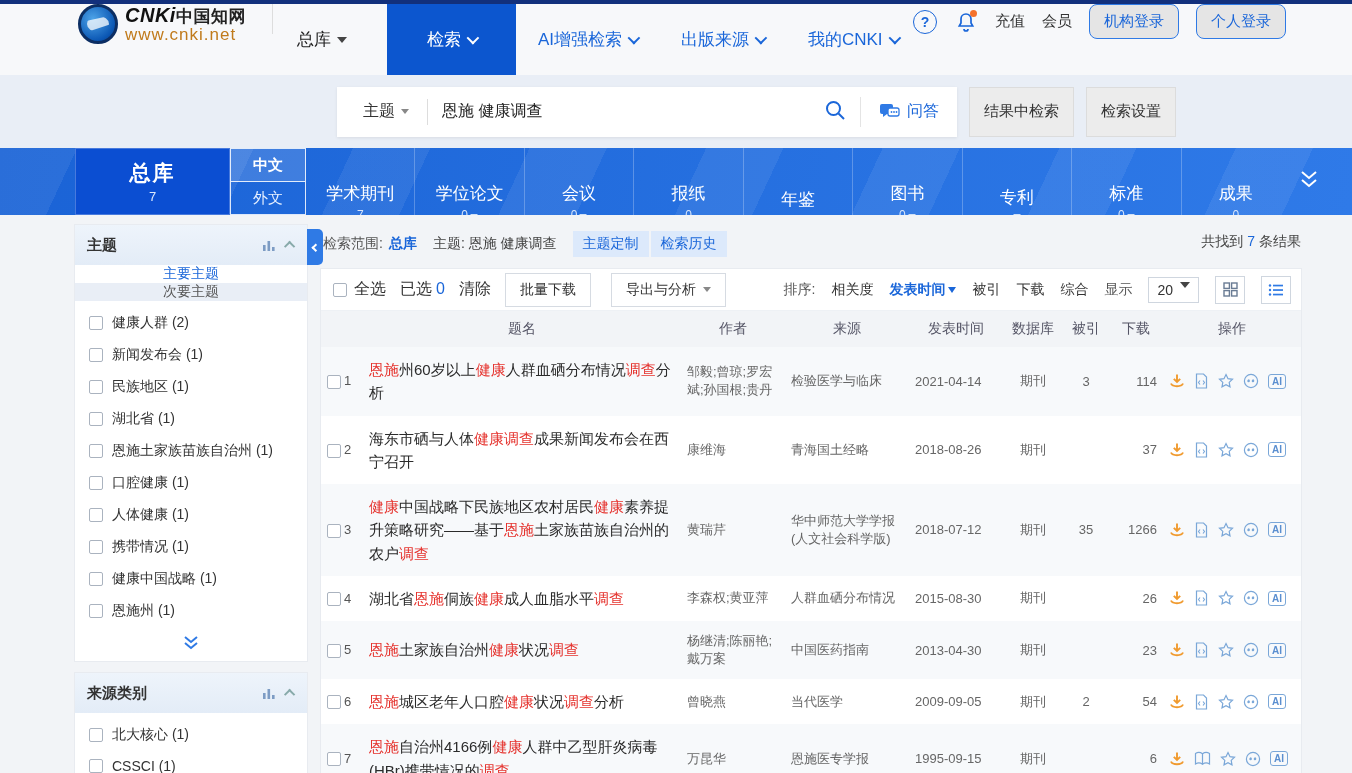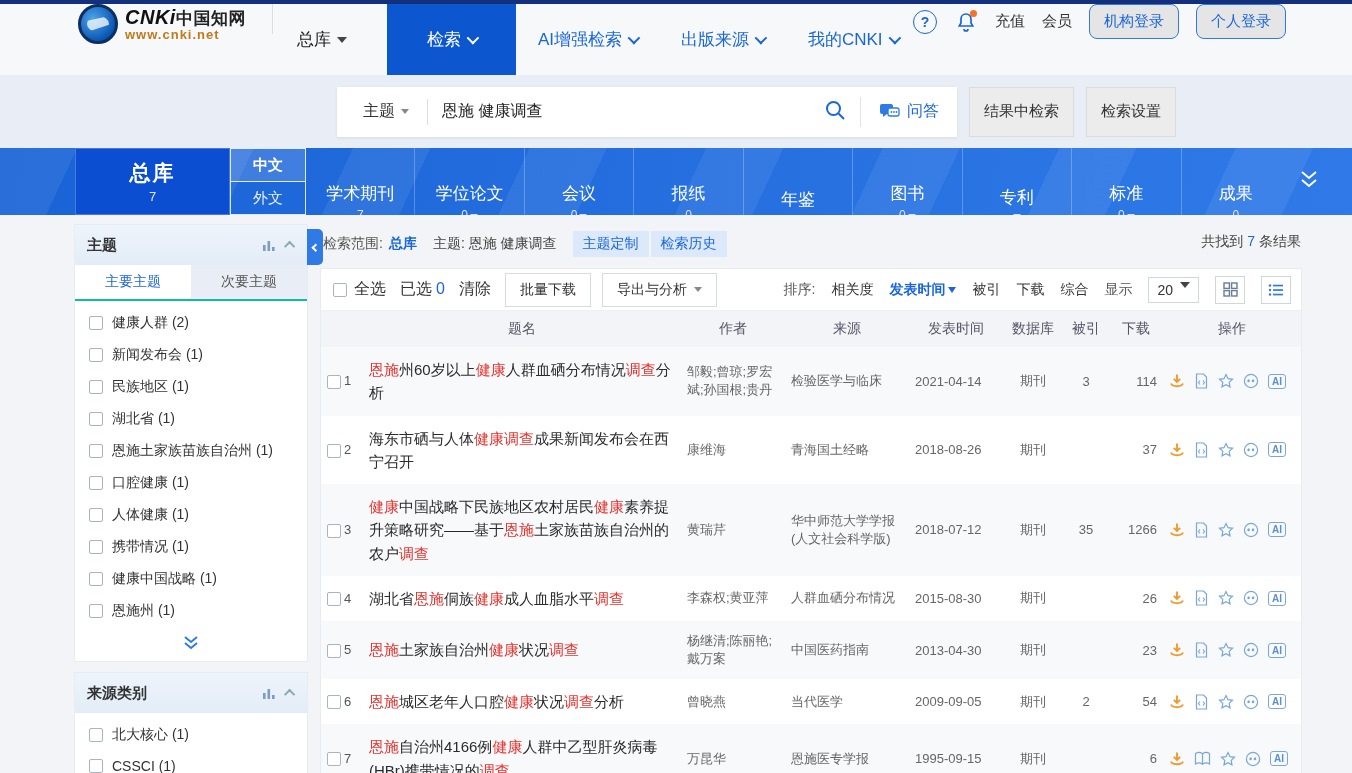--- a/index.html
+++ b/index.html
@@ -11,21 +11,21 @@
   .topbar { height:71px; background:#f7f8fa; display:flex; align-items:flex-start; padding-left:78px; position:relative; }
   .logo { display:flex; align-items:center; gap:7px; margin-right:26px; }
   .logo-globe { width:40px; height:40px; border-radius:50%;
     background:radial-gradient(circle at 35% 35%, #4da3e8, #0b57b4 70%, #06337a);
     border:3px solid #0c2e63; position:relative; }
   .logo-globe::after{ content:""; position:absolute; left:6px; top:9px; width:22px; height:16px;
     border-radius:50%; background:rgba(255,255,255,.75); clip-path:polygon(0 30%,100% 0,100% 55%,0 100%); }
   .logo-texts { line-height:1.05; }
   .logo-row1 { font-size:20px; font-weight:bold; color:#111; font-style:italic; letter-spacing:.5px;}
   .logo-cn { font-size:17px; color:#222; font-weight:bold; font-style:normal;}
-  .logo-row2 { font-size:13px; color:#c07a1b; font-weight:bold; letter-spacing:1px;}
+  .logo-row2 { font-size:17px; color:#c07a1b; font-weight:normal; letter-spacing:1px;}
   .top-sep { width:1px; height:30px; background:#ddd; margin-right:24px; }
   .top-menu { display:flex; align-items:center; height:100%; }
   .menu-item { font-size:17px; color:#222; margin-right:44px; display:flex; align-items:center; gap:6px; cursor:pointer; }
   .menu-item.blue { color:#1a66d9; }
   .menu-item.active { background:#0c56cf; color:#fff; height:71px; padding:0 40px; margin-right:22px; margin-left:-4px;}
   .caret-dn { width:0; height:0; border-left:5px solid transparent; border-right:5px solid transparent; border-top:6px solid #444; }
   .chev-dn { width:9px; height:9px; border-right:2px solid currentColor; border-bottom:2px solid currentColor; transform:rotate(45deg) translateY(-2px); }
   .menu-item.active .chev-dn{ border-color:#fff; }
   .topbar-right { position:absolute; right:66px; display:flex; align-items:center; gap:17px; }
   .circle-ico { width:24px; height:24px; border:1.6px solid #1a66d9; border-radius:50%; color:#1a66d9;
@@ -78,21 +78,21 @@
 
   
   .content { display:flex; padding:10px 0 0 75px; height:558px; position:relative; background:#f2f4f7;}
   .sidebar { width:232px; flex-shrink:0; }
   .side-card { background:#fff; margin-bottom:12px; box-shadow:0 0 0 1px #e8ebf0; }
   .side-head { height:40px; background:linear-gradient(#eef4fb,#e3ecf7); display:flex; align-items:center;
     padding:0 12px; justify-content:space-between; }
   .side-title { font-size:15px; font-weight:bold; color:#333; }
   .side-head-icons { display:flex; align-items:center; gap:10px; }
   .chev-up { width:8px; height:8px; border-left:2px solid #8aa; border-top:2px solid #8aa; transform:rotate(45deg) translateY(2px); cursor:pointer;}
-  .side-tabs { display:flex; height:36px; border-bottom:2px solid #14b8a6;}
+  .side-tabs { display:flex; height:36px; border-bottom:7px solid #14b8a6;flex-direction:column;}
   .side-tab { flex:1; display:flex; align-items:center; justify-content:center; font-size:14px; color:#555;
     background:#e9eef6; cursor:pointer;}
   .side-tab.active { background:#fff; color:#1a66d9; }
   .chk-list { padding:6px 0 4px; }
   .chk-item { display:flex; align-items:center; gap:9px; padding:7px 14px; font-size:14px; color:#333; cursor:pointer;}
   .chk { width:14px; height:14px; border:1px solid #aab3bf; border-radius:2px; background:#fff; flex-shrink:0;}
   .expand-more { display:flex; justify-content:center; padding:4px 0 10px; cursor:pointer;}
   .collapse-tab { position:absolute; left:307px; top:14px; width:16px; height:36px; background:#2f7ae5;
     border-radius:0 5px 5px 0; display:flex; align-items:center; justify-content:center; cursor:pointer;}
   .collapse-tab span{ width:6px; height:6px; border-left:2px solid #fff; border-bottom:2px solid #fff; transform:rotate(45deg) translateX(1px);}
@@ -105,21 +105,21 @@
   .chip { background:#dce9fb; color:#1a66d9; font-size:14px; padding:4px 10px; margin-right:2px; cursor:pointer;}
   .found { position:absolute; right:0; top:8px; font-size:14px; color:#444;}
   .found b { color:#1a66d9; margin:0 4px; font-weight:normal;}
 
   .result-panel { background:#fff; box-shadow:0 0 0 1px #e8ebf0; }
   .toolbar { height:42px; display:flex; align-items:center; padding:0 12px; border-bottom:1px solid #eef1f5; position:relative;}
   .toolbar .chk { margin-right:7px; }
   .tb-txt { font-size:16px; color:#333; margin-right:14px; cursor:pointer;}
   .tb-txt .num { color:#1a66d9; margin-left:4px;}
   .tb-btn { border:1px solid #d6dbe2; background:#fff; font-size:14px; color:#333; padding:7px 14px;
-    margin-right:11px; cursor:pointer; display:flex; align-items:center; gap:7px;}
+    margin-right:20px; cursor:pointer; display:flex; align-items:center; gap:7px;}
   .tb-btn .caret-dn{ border-top-color:#888; border-left-width:4px; border-right-width:4px; border-top-width:5px;}
   .sort-zone { position:absolute; right:10px; display:flex; align-items:center; gap:16px; font-size:14px; color:#333;}
   .sort-label { color:#555; }
   .sort-item { cursor:pointer; display:flex; align-items:center; gap:3px;}
   .sort-item.active { color:#1a66d9; font-weight:bold;}
   .dn-arrow { width:0; height:0; border-left:4px solid transparent; border-right:4px solid transparent; border-top:6px solid #1a66d9;}
   .page-size { border:1px solid #cfd6df; padding:4px 8px; display:flex; align-items:flex-start; gap:7px; cursor:pointer;}
   .view-btn { width:30px; height:28px; border:1px solid #cfd6df; display:flex; align-items:center; justify-content:center; cursor:pointer; background:#fff;}
 
   table.results { width:100%; border-collapse:collapse; table-layout:fixed; }

